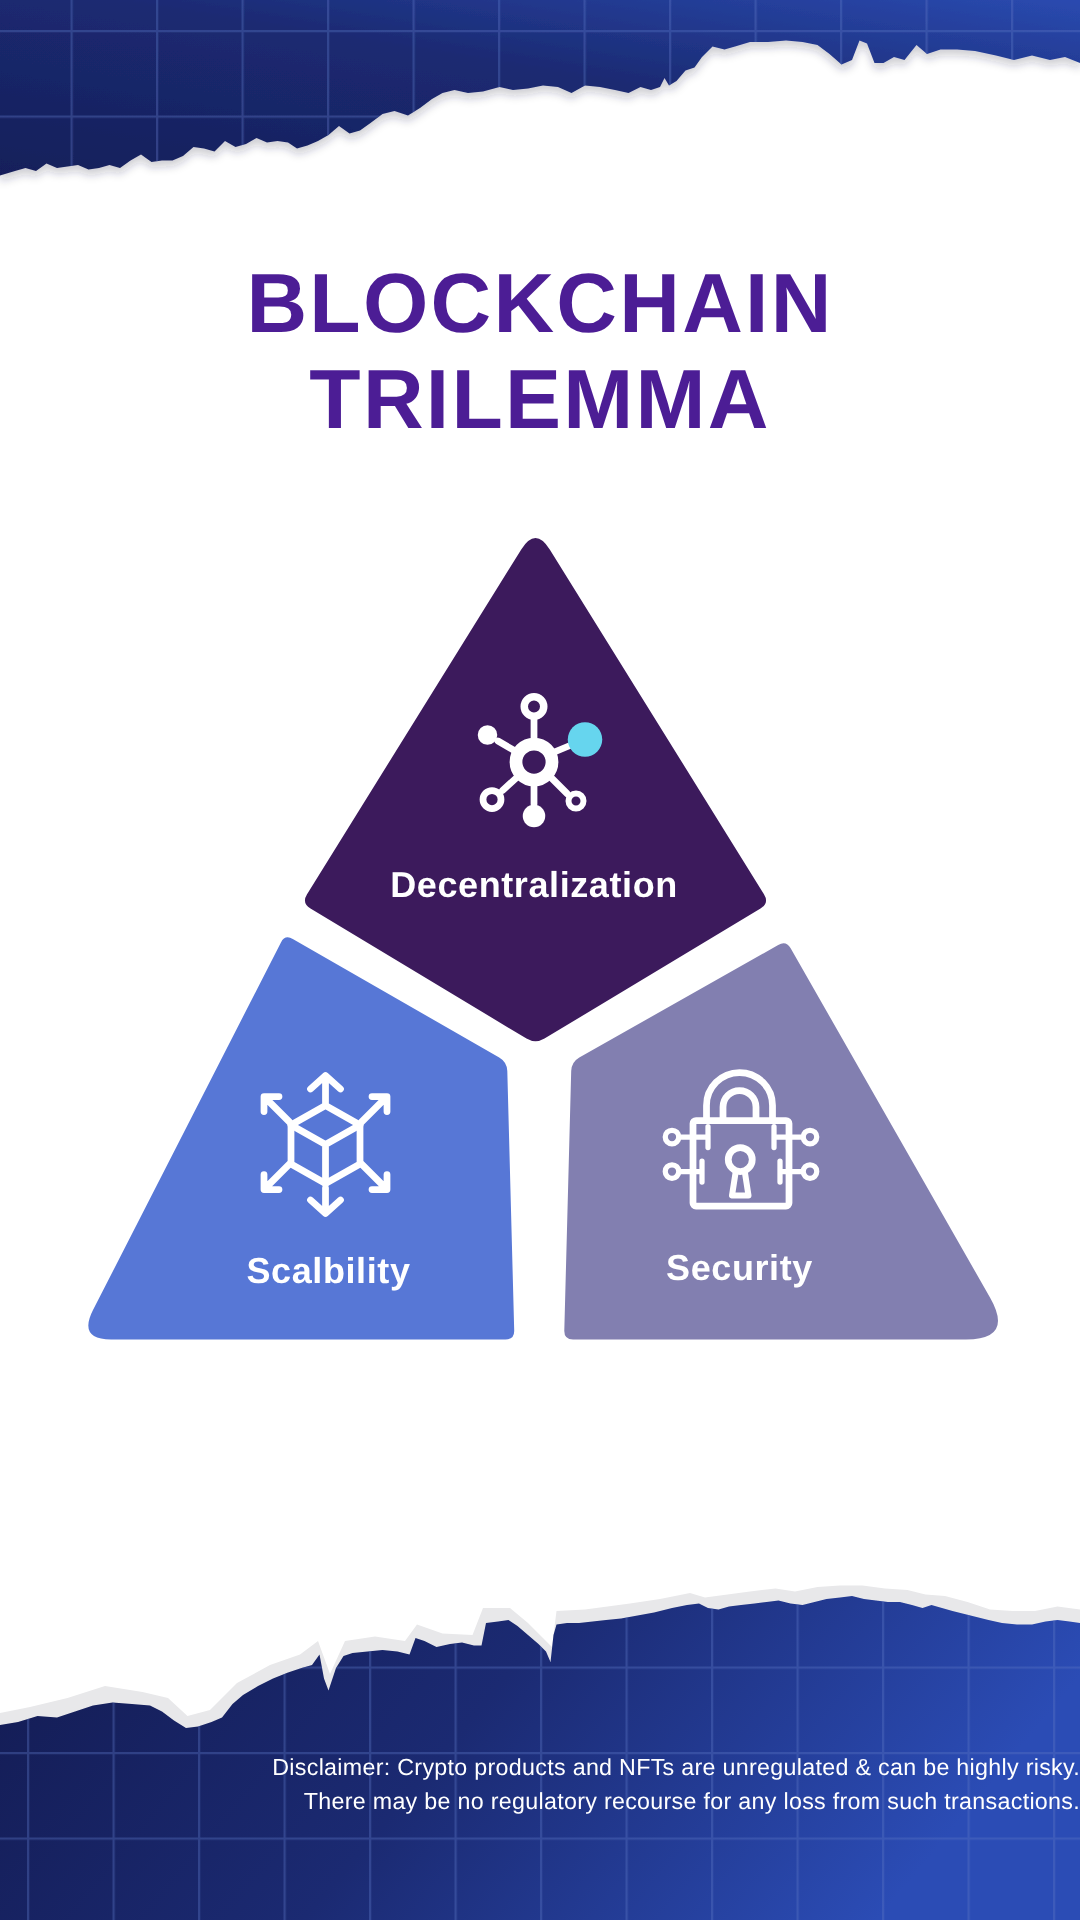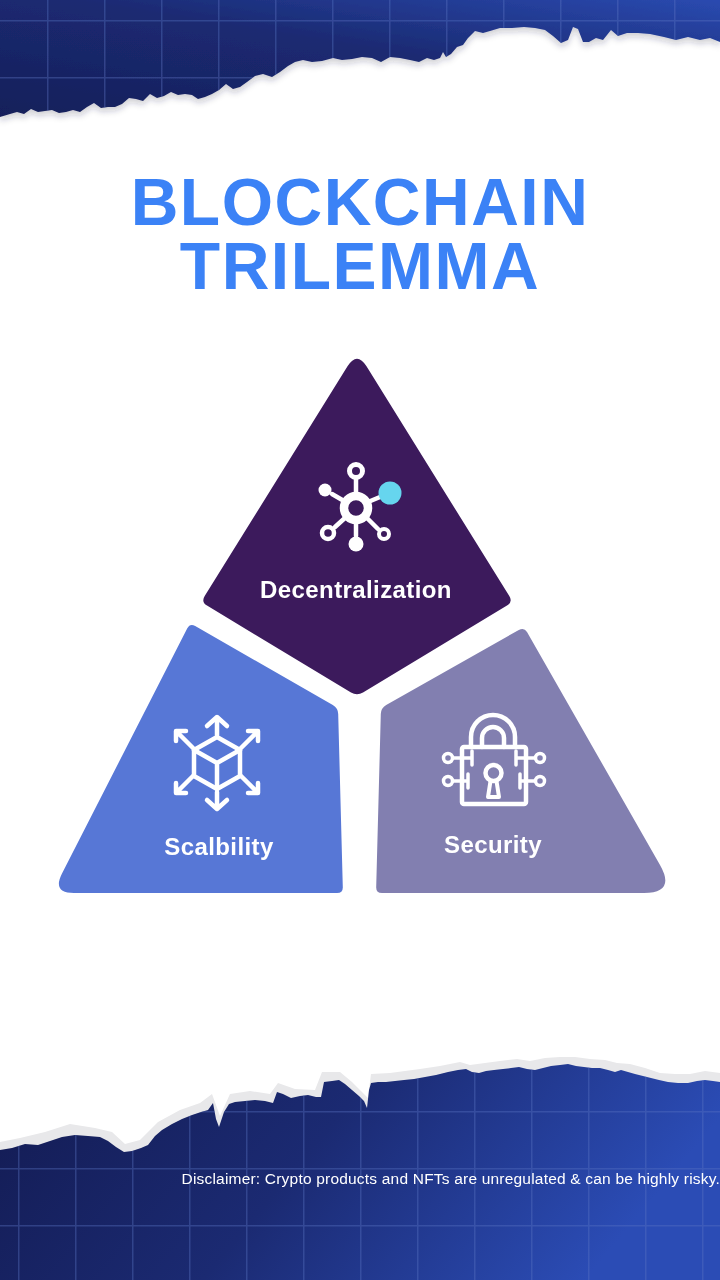--- a/index.html
+++ b/index.html
@@ -9,23 +9,23 @@
     margin:0 auto;
     background:#ffffff;
     overflow:hidden;
     font-family:"Liberation Sans", sans-serif;
   }
   svg.layer{position:absolute;left:0;top:0;display:block;}
   
   .title{
     position:absolute;top:170px;left:0;width:100%;
     text-align:center;z-index:2;
-    color:#3b82f6;
+    color:#4c1d95;
     font-weight:bold;
-    font-size:66px;
+    font-size:56px;
     line-height:64px;
     letter-spacing:1.5px;
   }
   .title .line{display:block;}
   
   .seg-label{
     font-family:"Liberation Sans", sans-serif;
     font-weight:bold;
     font-size:24px;
     letter-spacing:0.4px;
@@ -142,15 +142,16 @@
         <path class="icon-stroke" stroke-width="3.5" d="M535,758 L516,758 M516,751 L516,765"></path>
         <circle class="icon-stroke" cx="540" cy="781" r="4.5" stroke-width="3.5"></circle>
         <path class="icon-stroke" stroke-width="3.5" d="M535,781 L520,781 M520,774 L520,788"></path>
       </g>
       <text class="seg-label" x="493" y="853">Security</text>
     </g>
   </svg>
 
   <div class="disclaimer">
     <span class="line">Disclaimer: Crypto products and NFTs are unregulated &amp; can be highly risky.</span>
+    <span class="line">There may be no regulatory recourse for any loss from such transactions.</span>
   </div>
 
 </div>
 
 </body></html>

